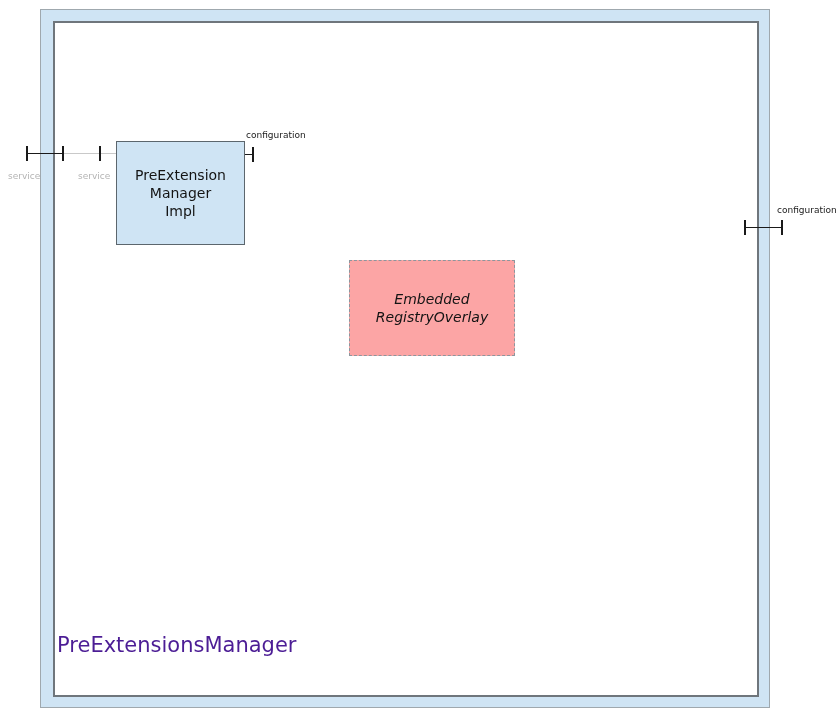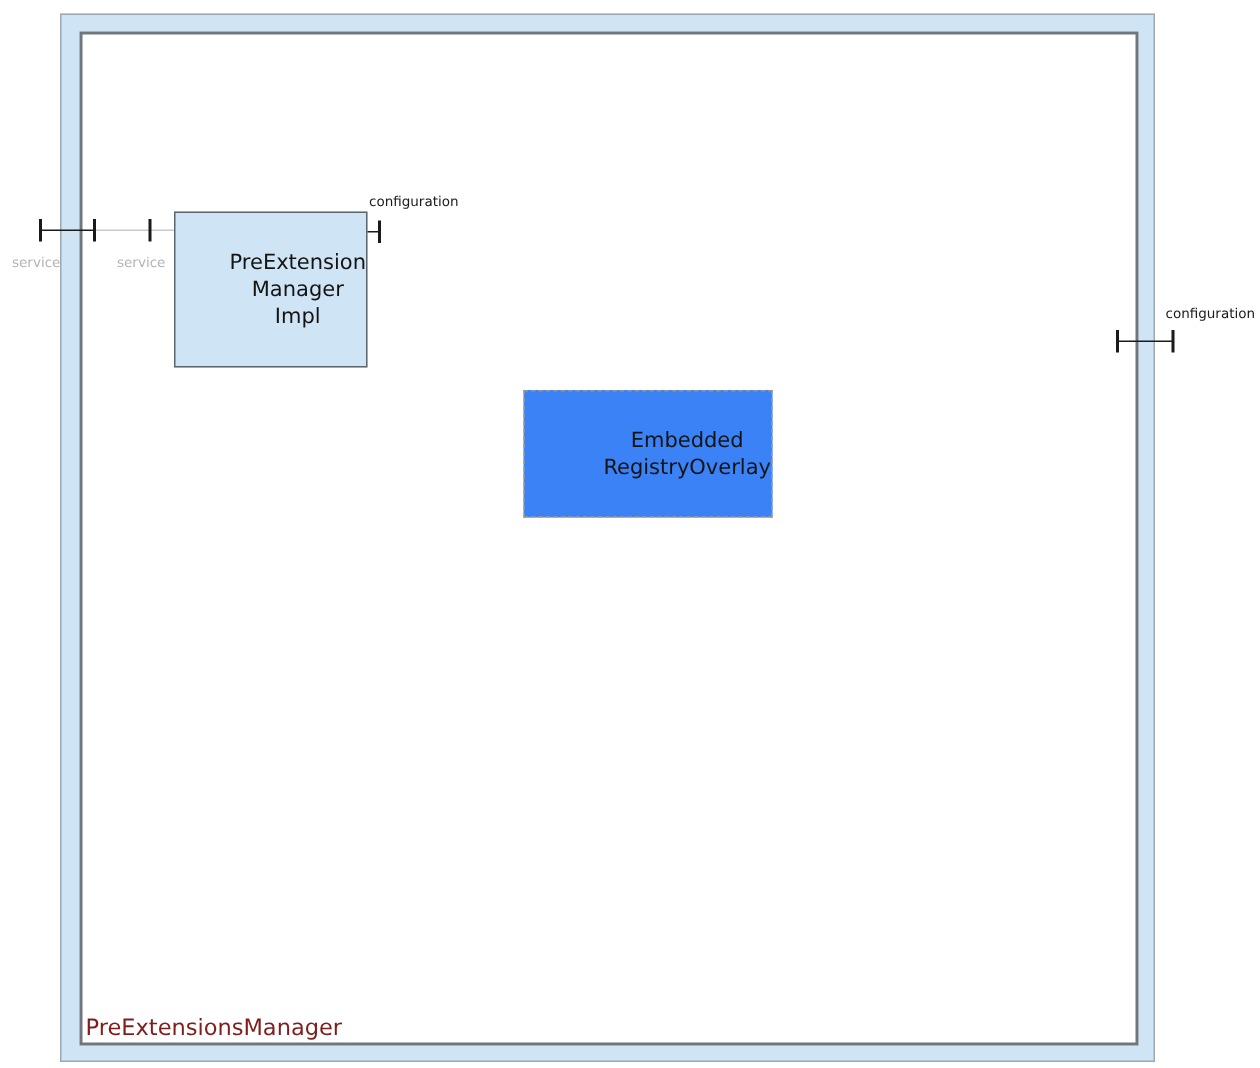--- a/index.html
+++ b/index.html
@@ -27,49 +27,50 @@
   .inner-area {
     position: absolute;
     left: 53px; top: 21px;
     width: 706px; height: 676px;
     background: #ffffff;
     border: 2px solid #6f767c;
   }
 
   .composite-title {
     position: absolute;
-    left: 57px; top: 676px;
-    font-size: 15px;
-    color: #7f1d1d;
+    left: 57px; top: 633px;
+    font-size: 21px;
+    color: #4c1d95;
     white-space: nowrap;
     letter-spacing: 0px;
   }
 
   
   .node {
     position: absolute;
     display: flex;
     align-items: center;
-    justify-content: flex-end;
+    justify-content: center;
     text-align: center;
     font-size: 14px;
     line-height: 18px;
     color: #141414;
   }
   .node-impl {
     left: 116px; top: 141px;
     width: 129px; height: 104px;
     background: #cfe4f4;
     border: 1px solid #5c666d;
   }
   .node-embedded {
     left: 349px; top: 260px;
-    width: 166px; height: 85px;
-    background: #3b82f6;
+    width: 166px; height: 96px;
+    background: #fca5a5;
     border: 1px dashed #8d969d;
+    font-style: italic;
   }
 
   
   .conn-line {
     position: absolute;
     height: 1px;
     background: #1a1a1a;
   }
   .conn-line.gray { background: #c9c9c9; }
   .conn-tick {

